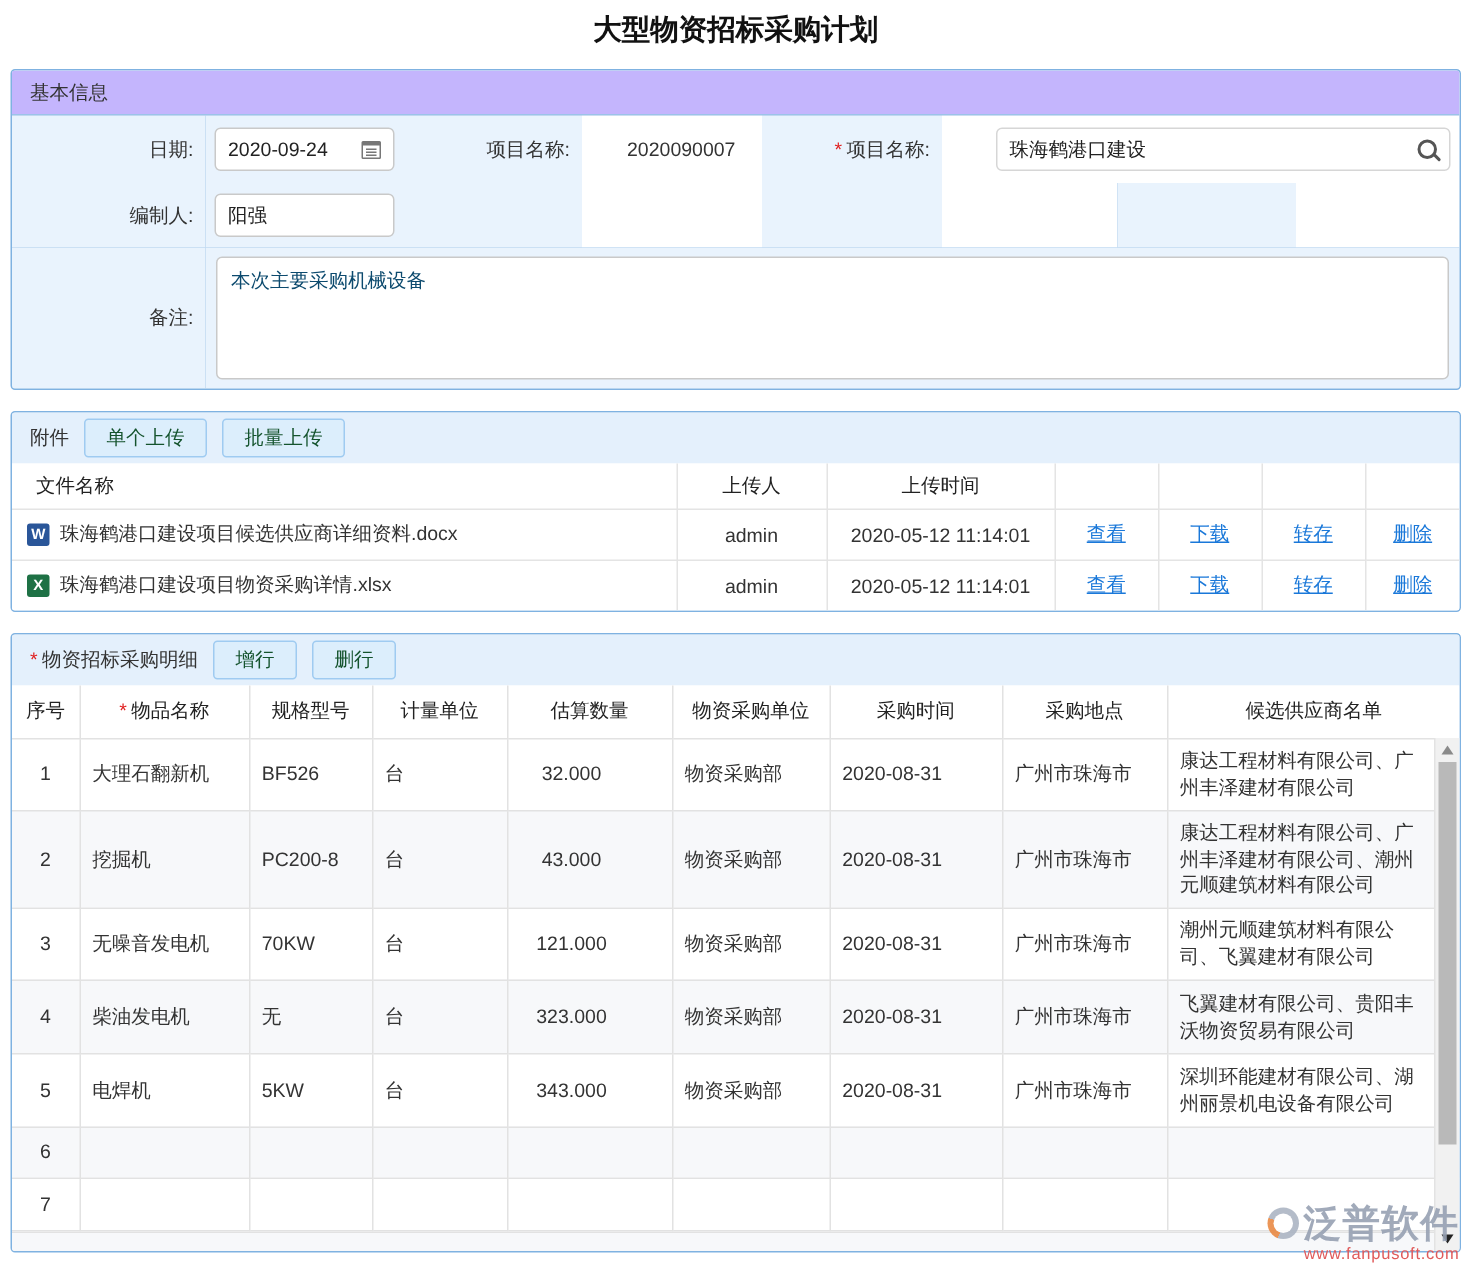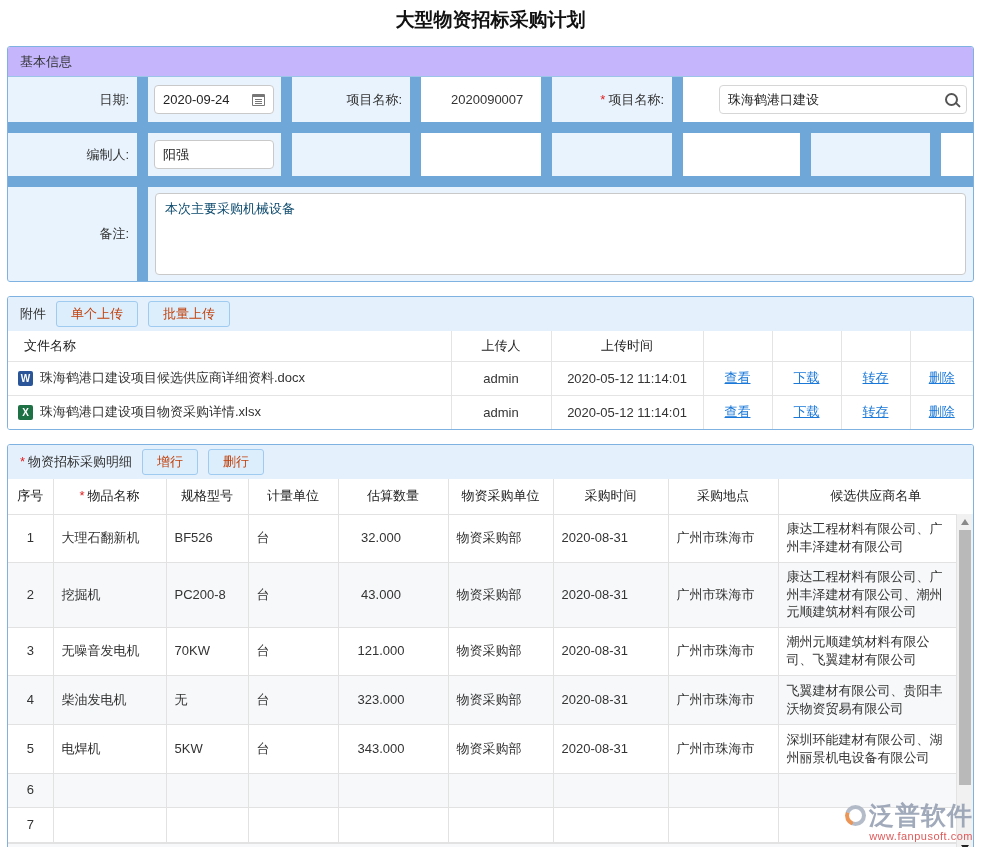--- a/index.html
+++ b/index.html
@@ -10,32 +10,32 @@
   }
   .page-title { text-align:center; font-size:19px; font-weight:bold; color:#111; padding:7px 0 13px; }
 
   .panel { margin:0 7px 14px; border:1px solid #7fb2e1; border-radius:3px; overflow:hidden; position:relative; background:#fff; }
 
   .panel-bar { display:flex; align-items:center; gap:10px; padding:0 12px; font-size:13px; color:#333; }
   .bar-light { height:30px; background:#c4b5fd; border-bottom:1px solid #9cc3e8; }
   .bar-blue  { height:34px; background:#e4f0fc; }
 
   .btn {
-    background:#dceefc; border:1px solid #9fcbf1; color:#c2410c;
+    background:#dceefc; border:1px solid #9fcbf1; color:#14532d;
     font-size:13px; padding:4px 14px; border-radius:3px; cursor:pointer;
     font-family:inherit; line-height:1.2;
   }
   .req { color:#e02020; margin-right:3px; }
 
   
   .bi-grid {
     display:grid;
     grid-template-columns:129px 133px 118px 120px 120px 117px 119px auto;
     grid-template-rows:45px 43px 94px;
-    gap:11px; background:#6fa7d8;
+    gap:0; background:#6fa7d8;
   }
   .bi-cell { background:#e9f3fd; display:flex; align-items:center; font-size:13px; color:#333; min-width:0; }
   .bi-cell.white { background:#fff;padding-left:30px; }
   .bi-label { justify-content:flex-end; padding-right:8px; white-space:nowrap; }
   .val-pad { padding-left:10px; }
 
   .text-input {
     background:#fff; border:1px solid #c9c9c9; border-radius:4px; height:29px;
     display:flex; align-items:center; padding:0 8px; font-size:13px; color:#222;
     justify-content:space-between;

